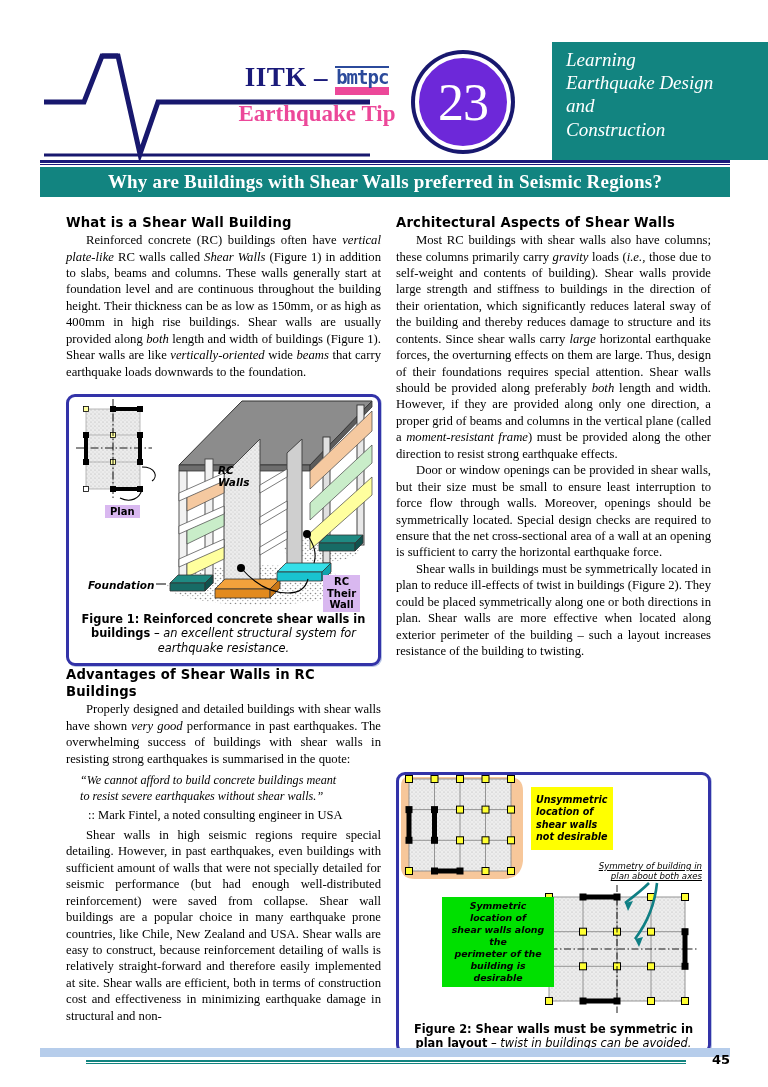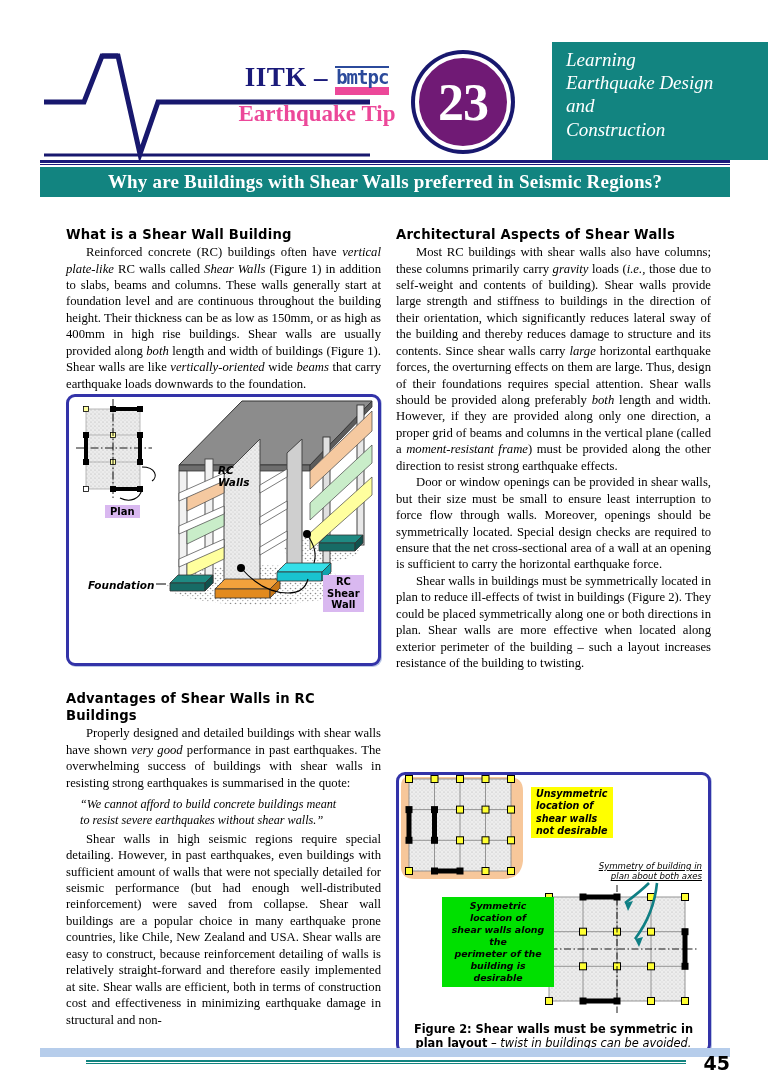--- a/index.html
+++ b/index.html
@@ -40,26 +40,26 @@
     transform:translateY(-2px);
   }
   .eqtip-line {
     font-family:"Liberation Serif", serif;
     font-weight:bold; font-size:23px; color:#ec4899;
     line-height:1.1; margin-top:4px; white-space:nowrap;
   }
   .circle-num {
     position:absolute; left:375px; top:12px;
     width:96px; height:96px; border-radius:50%;
-    background:#701a75; color:#fff;
+    background:#6d28d9; color:#fff;
     border:4px solid #fff;
     box-shadow:0 0 0 4px #18186e;
     display:flex; align-items:center; justify-content:center;
     font-family:"Liberation Serif", serif;
-    font-weight:bold; font-size:52px;
+    font-weight:normal; font-size:52px;
     letter-spacing:-1px;
   }
   .teal-box {
     position:absolute; left:512px; top:0px; width:218px; height:118px;
     background:#128480; color:#ffffff;
     font-family:"Liberation Serif", serif;
     font-style:italic; font-size:19px; line-height:1.22;
     padding:6px 0 0 14px;
   }
   .teal-box div { white-space:nowrap; }
@@ -81,21 +81,21 @@
     position:absolute; top:206px; width:315px;
     font-size:12.7px; line-height:1.295;
     text-align:justify;
   }
   .col-left { left:66px; }
   .col-right { left:396px; }
 
   h2.sec {
     font-family:"DejaVu Sans", sans-serif;
     font-weight:bold; font-size:13.2px;
-    margin:20px 0 1px 0; letter-spacing:0.2px;
+    margin:8px 0 1px 0; letter-spacing:0.2px;
     text-align:left;
   }
   p.body { margin:0 0 0 0; text-indent:20px; }
   p.body.noind { text-indent:0; }
   i { font-style:italic; }
 
   .quote {
     margin:6px 0 2px 14px; font-style:italic; font-size:12.2px;
     line-height:1.30; text-align:left;
   }
@@ -133,42 +133,42 @@
     font-family:"DejaVu Sans", sans-serif; font-weight:bold;
     font-size:10px; line-height:1.15; padding:1px 4px; text-align:center;
   }
   .lbl-ital {
     position:absolute; font-family:"DejaVu Sans", sans-serif;
     font-style:italic; font-weight:bold; font-size:10.5px; line-height:1.15;
   }
   .callout-yellow {
     position:absolute; background:#ffff00; color:#000;
     font-family:"DejaVu Sans", sans-serif; font-style:italic; font-weight:bold;
-    font-size:9.6px; line-height:1.28; padding:1px 5px;
+    font-size:9.6px; line-height:1.28; padding:7px 5px;
   }
   .callout-green {
     position:absolute; background:#00e000; color:#000;
     font-family:"DejaVu Sans", sans-serif; font-style:italic; font-weight:bold;
     font-size:9.4px; line-height:1.28; padding:3px 5px; text-align:center;margin-left:13px;
   }
   .annot-sym {
     position:absolute; font-family:"DejaVu Sans", sans-serif;
     font-style:italic; font-size:8.6px; line-height:1.22; text-align:right;
   }
 
   
   .foot-band {
     position:absolute; left:40px; top:1048px; width:690px; height:9px;
     background:#b6cdeb;
   }
   .foot-line { position:absolute; left:86px; top:1060px; width:600px; height:2px; background:#128480; }
   .foot-line2 { position:absolute; left:86px; top:1063px; width:600px; height:1px; background:#128480; }
   .pageno {
     position:absolute; right:38px; top:1052px;
-    font-family:"DejaVu Sans", sans-serif; font-weight:bold; font-size:19px;
+    font-family:"DejaVu Sans", sans-serif; font-weight:bold; font-size:13px;
   }
 </style>
 </head>
 <body>
 
 <div class="page">
 
   <div class="header">
 
     <svg class="logo-wave" viewBox="0 0 330 118">
@@ -206,20 +206,21 @@
     <p class="body"><span>Reinforced concrete (RC) buildings often have </span><i>vertical plate-like</i><span> RC walls called </span><i>Shear Walls</i><span> (Figure 1) in addition to slabs, beams and columns. These walls generally start at foundation level and are continuous throughout the building height. Their thickness can be as low as 150mm, or as high as 400mm in high rise buildings. Shear walls are usually provided along </span><i>both</i><span> length and width of buildings (Figure 1). Shear walls are like </span><i>vertically-oriented</i><span> wide </span><i>beams</i><span> that carry earthquake loads downwards to the foundation.</span></p>
 
     <div style="height:278px"></div>
 
     <h2 class="sec">Advantages of Shear Walls in RC Buildings</h2>
     <p class="body"><span>Properly designed and detailed buildings with shear walls have shown </span><i>very good</i><span> performance in past earthquakes. The overwhelming success of buildings with shear walls in resisting strong earthquakes is summarised in the quote:</span></p>
     <div class="quote">
       <div>“We cannot afford to build concrete buildings meant</div>
       <div>to resist severe earthquakes without shear walls.”</div>
     </div>
+    <div class="attrib">:: Mark Fintel, a noted consulting engineer in USA</div>
     <p class="body">Shear walls in high seismic regions require special detailing. However, in past earthquakes, even buildings with sufficient amount of walls that were not specially detailed for seismic performance (but had enough well-distributed reinforcement) were saved from collapse. Shear wall buildings are a popular choice in many earthquake prone countries, like Chile, New Zealand and USA. Shear walls are easy to construct, because reinforcement detailing of walls is relatively straight-forward and therefore easily implemented at site. Shear walls are efficient, both in terms of construction cost and effectiveness in minimizing earthquake damage in structural and non-</p>
   </div>
 
   <div class="col col-right">
     <h2 class="sec">Architectural Aspects of Shear Walls</h2>
     <p class="body"><span>Most RC buildings with shear walls also have columns; these columns primarily carry </span><i>gravity</i><span> loads (</span><i>i.e.,</i><span> those due to self-weight and contents of building). Shear walls provide large strength and stiffness to buildings in the direction of their orientation, which significantly reduces lateral sway of the building and thereby reduces damage to structure and its contents. Since shear walls carry </span><i>large</i><span> horizontal earthquake forces, the overturning effects on them are large. Thus, design of their foundations requires special attention. Shear walls should be provided along preferably </span><i>both</i><span> length and width. However, if they are provided along only one direction, a proper grid of beams and columns in the vertical plane (called a </span><i>moment-resistant frame</i><span>) must be provided along the other direction to resist strong earthquake effects.</span></p>
     <p class="body">Door or window openings can be provided in shear walls, but their size must be small to ensure least interruption to force flow through walls. Moreover, openings should be symmetrically located. Special design checks are required to ensure that the net cross-sectional area of a wall at an opening is sufficient to carry the horizontal earthquake force.</p>
     <p class="body">Shear walls in buildings must be symmetrically located in plan to reduce ill-effects of twist in buildings (Figure 2). They could be placed symmetrically along one or both directions in plan. Shear walls are more effective when located along exterior perimeter of the building – such a layout increases resistance of the building to twisting.</p>
   </div>
 
@@ -341,25 +342,30 @@
       </svg>
 
       <div class="lbl-ital" style="left:144px; top:67px;">
         <div>RC</div>
         <div>Walls</div>
       </div>
       <div class="lbl-plan" style="left:31px; top:108px;">Plan</div>
       <div class="lbl-ital" style="left:14px; top:182px;">Foundation</div>
       <div class="lbl-rcshear" style="left:249px; top:178px;">
         <div>RC</div>
-        <div>Shear</div>
+        <div>Their</div>
         <div>Wall</div>
       </div>
     </div>
 
+    <div class="cap-wrap">
+      <div class="figcap">
+        <b>Figure 1: Reinforced concrete shear walls in buildings</b><i> – an excellent structural system for earthquake resistance.</i>
+      </div>
+    </div>
   </div>
 
   <div class="figbox" id="fig2">
     <div class="art">
       <svg viewBox="0 0 309 240" width="309" height="240">
         <defs>
           <pattern id="conc2" width="4" height="4" patternUnits="userSpaceOnUse">
             <rect width="4" height="4" fill="#ededed"></rect>
             <circle cx="1" cy="1" r="0.6" fill="#b2b2b2"></circle>
             <circle cx="3" cy="3" r="0.5" fill="#c6c6c6"></circle>

